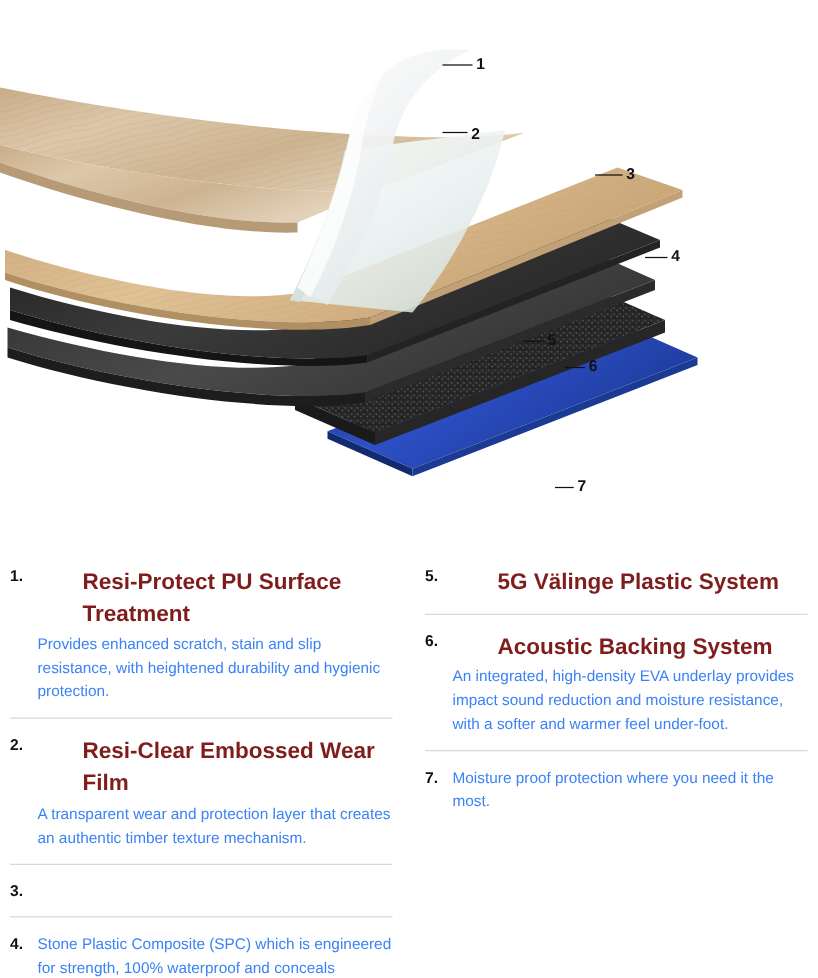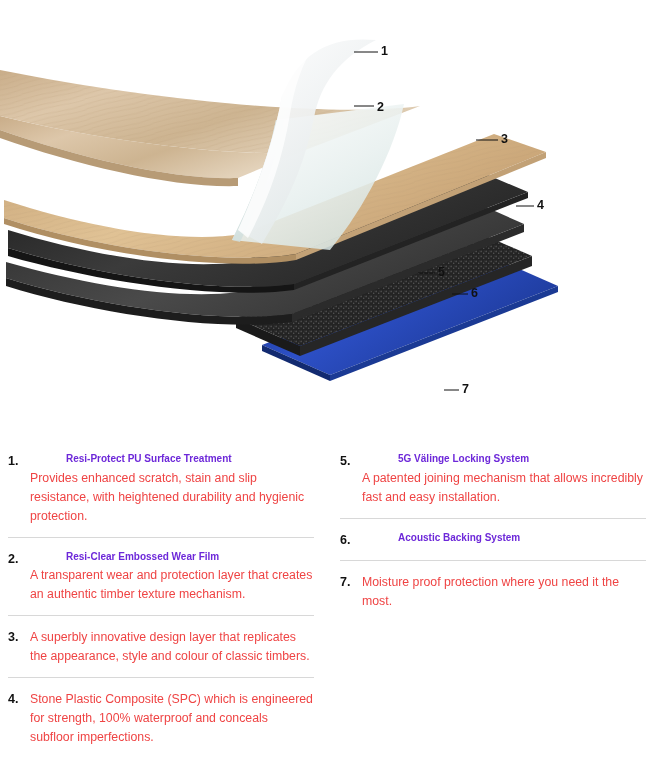--- a/index.html
+++ b/index.html
@@ -69,30 +69,30 @@
     color: #111111;
     line-height: 1.45;
     width: 15px;
     flex: 0 0 15px;
   }
   .body {
     flex: 1 1 auto;
     min-width: 0;
   }
   .item-title {
-    font-size: 10px;
+    font-size: 18px;
     font-weight: bold;
-    color: #6d28d9;
+    color: #7f1d1d;
     line-height: 1.45;
     margin: 0 0 2px 0;
     padding-left: 36px;
   }
   .item-desc {
     font-size: 12.3px;
-    color: #ef4444;
+    color: #3b82f6;
     line-height: 1.55;
     margin: 0;
   }
 </style>
 </head>
 <body>
 
 <div class="page">
 
   <div class="diagram">
@@ -231,47 +231,46 @@
         <span class="num">2.</span>
         <div class="body">
           <p class="item-title">Resi-Clear Embossed Wear Film</p>
           <p class="item-desc">A transparent wear and protection layer that creates an authentic timber texture mechanism.</p>
         </div>
       </div>
 
       <div class="item">
         <span class="num">3.</span>
         <div class="body">
-          <p class="item-desc">A superbly innovative design layer that replicates the appearance, style and colour of classic timbers.</p>
         </div>
       </div>
 
       <div class="item last">
         <span class="num">4.</span>
         <div class="body">
           <p class="item-desc">Stone Plastic Composite (SPC) which is engineered for strength, 100% waterproof and conceals subfloor imperfections.</p>
         </div>
       </div>
 
     </div>
 
     <div class="col">
 
       <div class="item">
         <span class="num">5.</span>
         <div class="body">
-          <p class="item-title">5G Välinge Locking System</p>
-          <p class="item-desc">A patented joining mechanism that allows incredibly fast and easy installation.</p>
+          <p class="item-title">5G Välinge Plastic System</p>
         </div>
       </div>
 
       <div class="item">
         <span class="num">6.</span>
         <div class="body">
           <p class="item-title">Acoustic Backing System</p>
+          <p class="item-desc">An integrated, high-density EVA underlay provides impact sound reduction and moisture resistance, with a softer and warmer feel under-foot.</p>
         </div>
       </div>
 
       <div class="item last">
         <span class="num">7.</span>
         <div class="body">
           <p class="item-desc">Moisture proof protection where you need it the most.</p>
         </div>
       </div>
 

